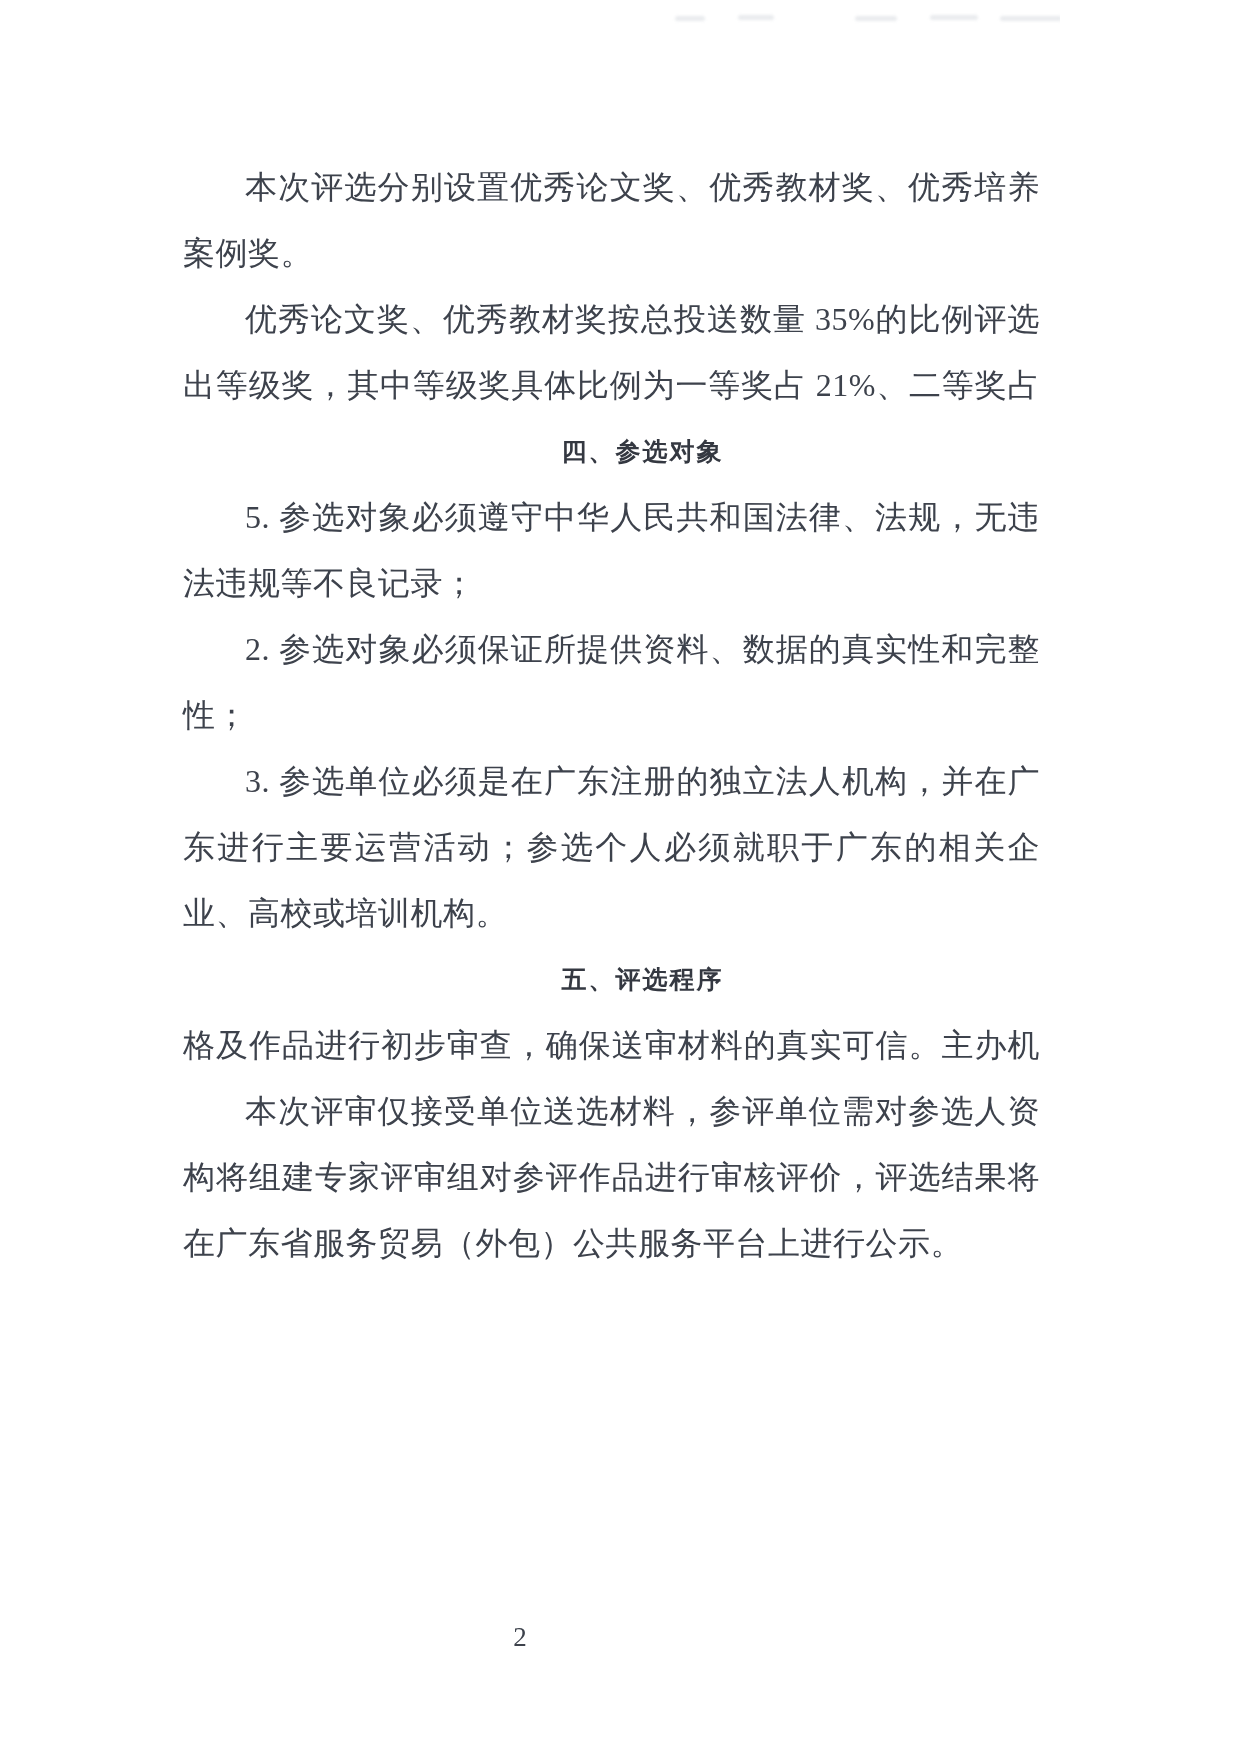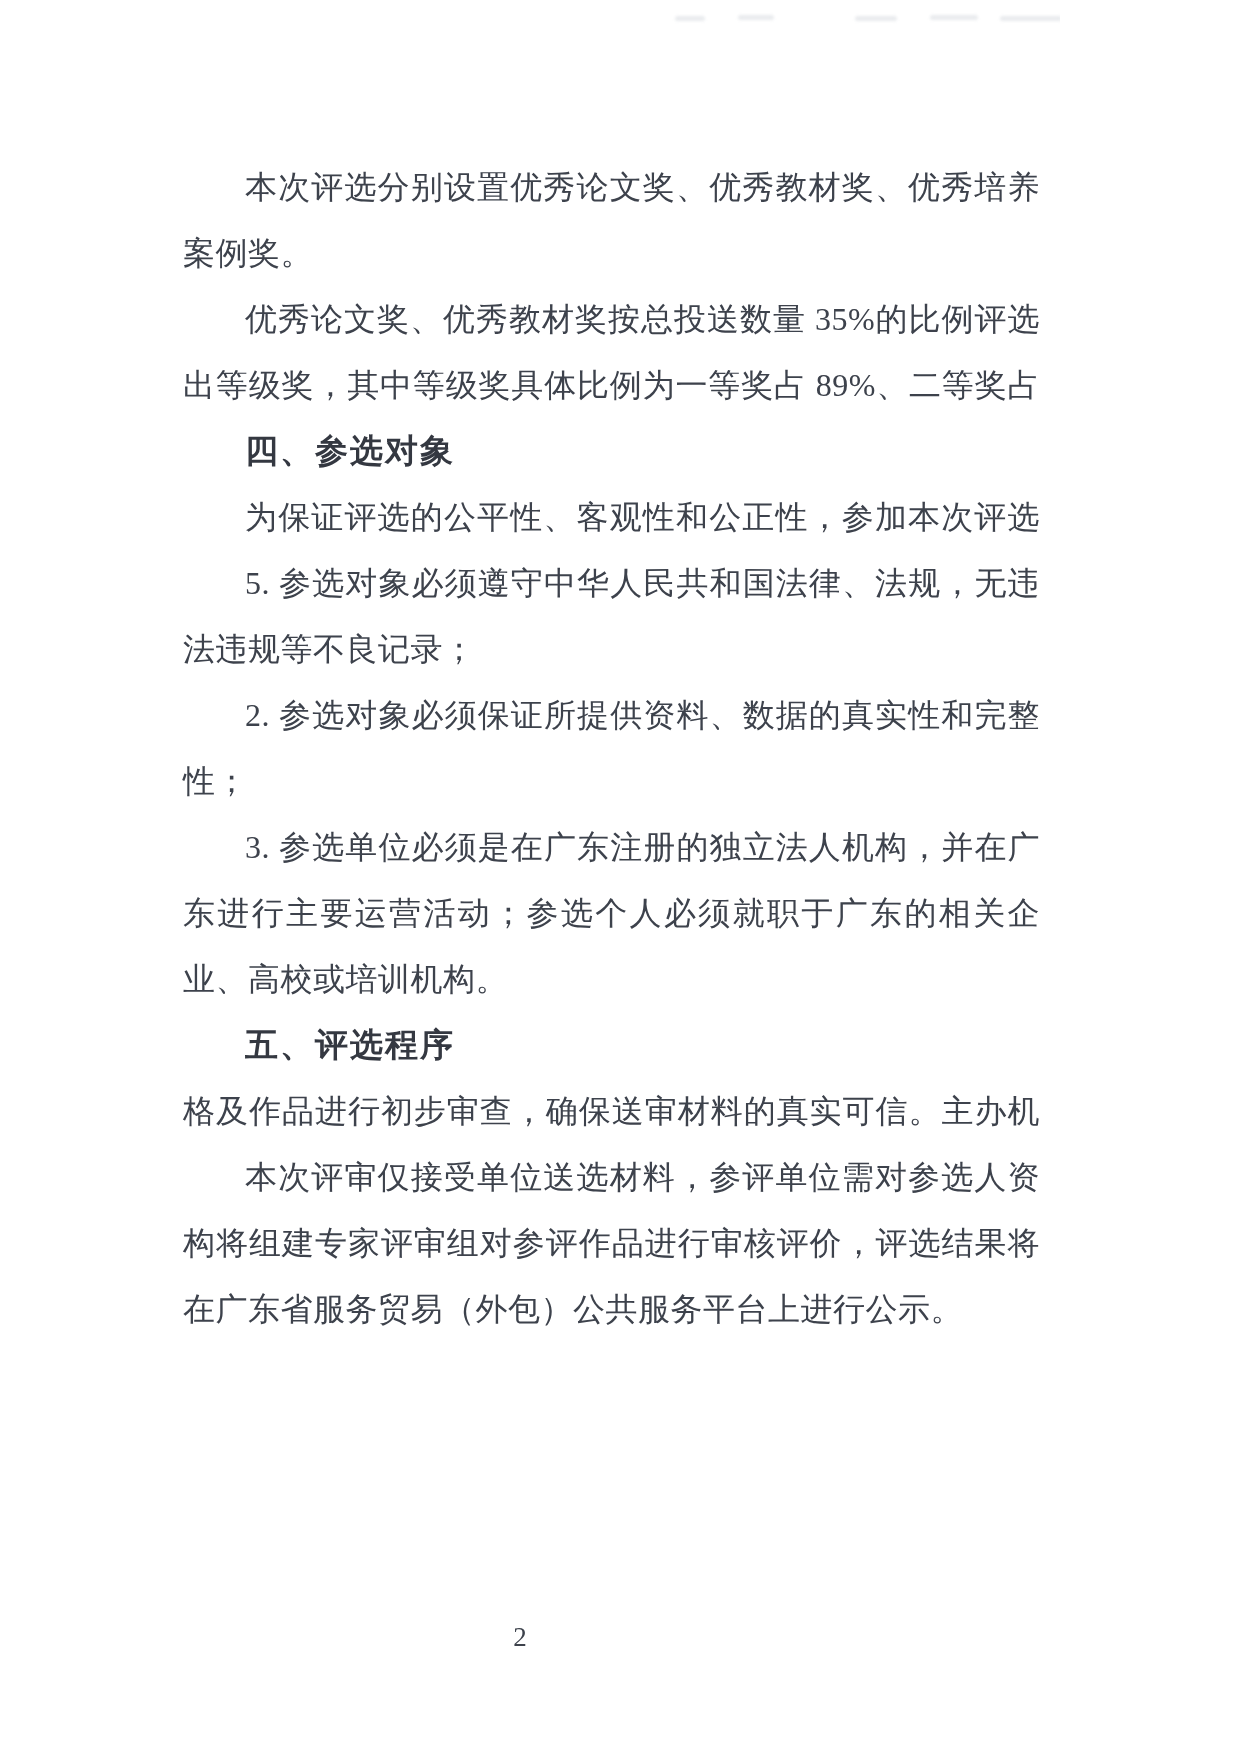--- a/index.html
+++ b/index.html
@@ -32,23 +32,24 @@
   .line.justify {
     text-align: justify;
     text-align-last: justify;
   }
   .line.indent {
     text-indent: 62px;
   }
   .line.heading {
     font-family: "Liberation Sans", sans-serif;
     font-weight: bold;
-    font-size: 33px;
+    font-size: 25px;
     color: #343841;
     letter-spacing: 2px;
+    text-align: center;
   }
   .page-number {
     position: absolute;
     left: 0;
     right: 20px;
     top: 1622px;
     text-align: center;
     font-size: 27px;
     color: #3d424c;
     font-family: "Liberation Serif", serif;
@@ -81,23 +82,22 @@
   <div class="artifact a5"></div>
   <div class="artifact a6"></div>
   <div class="artifact a7"></div>
   <div class="artifact a8"></div>
   <div class="artifact a9"></div>
 
   <div class="text-block">
       <div class="line body indent justify">本次评选分别设置优秀论文奖、优秀教材奖、优秀培养</div>
       <div class="line body">案例奖。</div>
       <div class="line body indent justify">优秀论文奖、优秀教材奖按总投送数量 35%的比例评选</div>
-      <div class="line body justify">出等级奖，其中等级奖具体比例为一等奖占 89%、二等奖占</div>
+      <div class="line body justify">出等级奖，其中等级奖具体比例为一等奖占 21%、二等奖占</div>
       <div class="line heading indent">四、参选对象</div>
-      <div class="line body indent justify">为保证评选的公平性、客观性和公正性，参加本次评选</div>
       <div class="line body indent justify">5. 参选对象必须遵守中华人民共和国法律、法规，无违</div>
       <div class="line body">法违规等不良记录；</div>
       <div class="line body indent justify">2. 参选对象必须保证所提供资料、数据的真实性和完整</div>
       <div class="line body">性；</div>
       <div class="line body indent justify">3. 参选单位必须是在广东注册的独立法人机构，并在广</div>
       <div class="line body justify">东进行主要运营活动；参选个人必须就职于广东的相关企</div>
       <div class="line body">业、高校或培训机构。</div>
       <div class="line heading indent">五、评选程序</div>
       <div class="line body justify">格及作品进行初步审查，确保送审材料的真实可信。主办机</div>
       <div class="line body indent justify">本次评审仅接受单位送选材料，参评单位需对参选人资</div>

